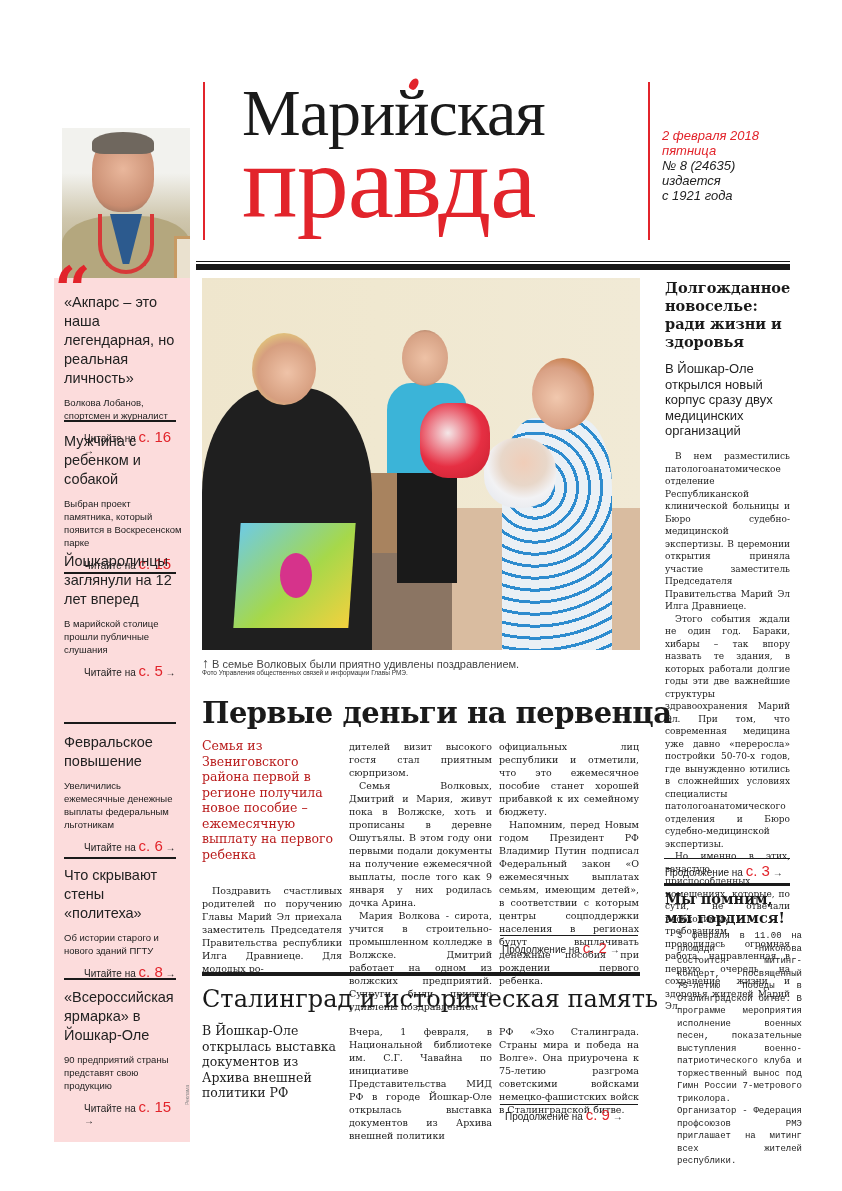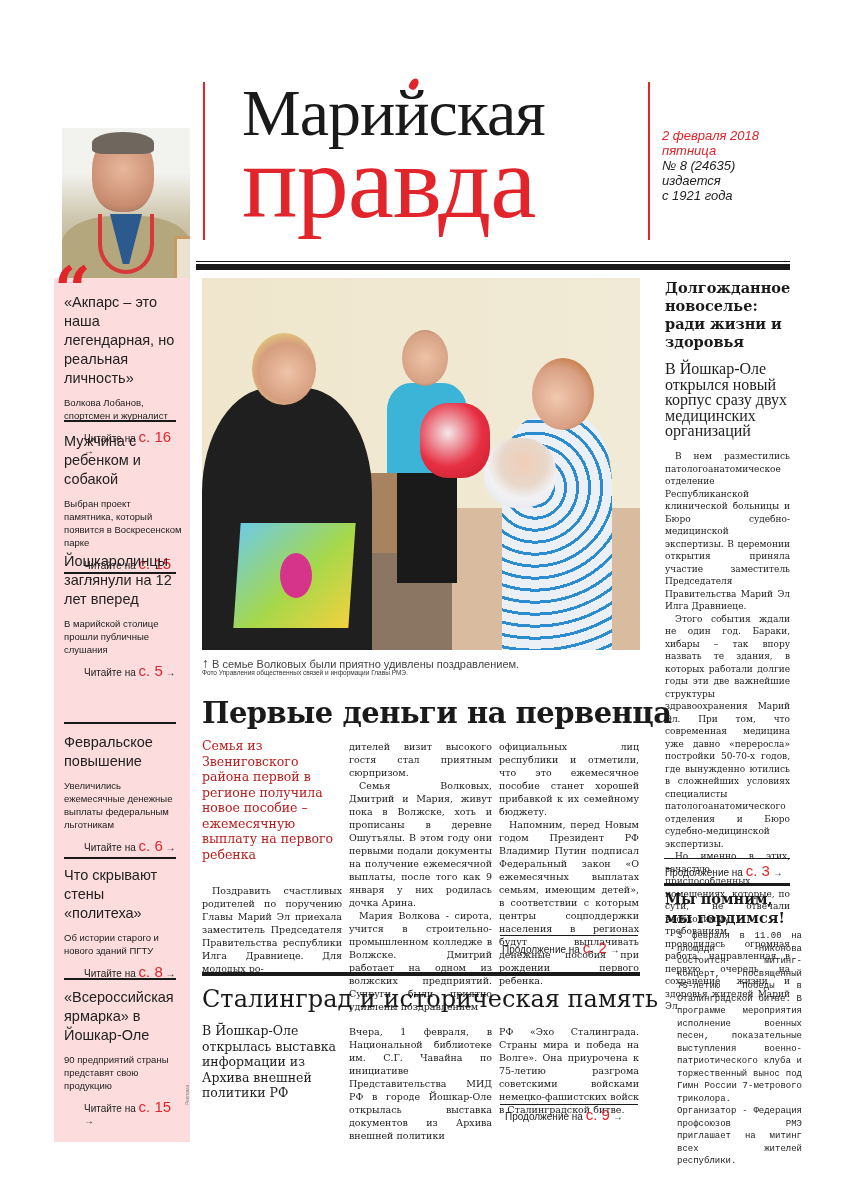--- a/index.html
+++ b/index.html
@@ -56,21 +56,21 @@
   .col{position:absolute;font-family:"DejaVu Serif",serif;font-size:9.5px;line-height:13px;color:#222;text-align:justify;}
   .col p{margin:0;text-indent:10px;}
   .col p.noind{text-indent:0;}
   .cont{position:absolute;font-size:10px;color:#222;}
   .cont .pg{color:#e2242b;font-size:15px;}
   .cont-rule{position:absolute;height:1px;background:#1a1a1a;}
   .h-second{left:202px;top:984px;font-family:"DejaVu Serif",serif;font-size:24px;line-height:30px;color:#1a1a1a;}
   .lead2{left:202px;top:1023px;width:140px;font-family:"DejaVu Serif",serif;font-size:12.5px;line-height:15.5px;color:#1f1f1f;}
   
   .r-h1{left:665px;top:279px;width:130px;font-family:"DejaVu Serif",serif;font-weight:bold;font-size:14.5px;line-height:18px;color:#1a1a1a;}
-  .r-lead{left:665px;top:361px;width:130px;font-family:Liberation Serif, serif;font-size:16px;line-height:15.5px;color:#1f1f1f;}
+  .r-lead{left:665px;top:361px;width:130px;font-family:Liberation Sans, sans-serif;font-size:13px;line-height:15.5px;color:#1f1f1f;}
   .r-h2{left:665px;top:889px;width:130px;font-family:"DejaVu Serif",serif;font-weight:bold;font-size:14.5px;line-height:19px;color:#1a1a1a;}
 </style>
 </head>
 <body>
 
 <div class="vline" style="left:203px;top:82px;height:158px;"></div>
 <div class="vline" style="left:648px;top:82px;height:158px;"></div>
 <div class="abs title1">Марийская</div>
 <div class="pen"></div>
 <div class="abs title2">правда</div>
@@ -169,21 +169,21 @@
 </div>
 <div class="col" style="left:499px;top:740px;width:140px;">
   <p class="noind">официальных лиц республики и отметили, что это ежемесячное пособие станет хорошей прибавкой к их семейному бюджету.</p>
   <p>Напомним, перед Новым годом Президент РФ Владимир Путин подписал Федеральный закон «О ежемесячных выплатах семьям, имеющим детей», в соответствии с которым центры соцподдержки населения в регионах будут выплачивать денежные пособия при рождении первого ребенка.</p>
 </div>
 <div class="cont-rule" style="left:500px;top:935px;width:138px;"></div>
 <div class="cont" style="left:502px;top:939px;"><span>Продолжение на </span><span class="pg">с. 2</span> <span>→</span></div>
 
 <div class="abs" style="left:202px;top:972px;width:438px;height:4px;background:#1a1a1a;"></div>
 <div class="abs h-second">Сталинград и историческая память</div>
-<div class="abs lead2">В Йошкар-Оле открылась выставка информации из Архива внешней политики РФ</div>
+<div class="abs lead2">В Йошкар-Оле открылась выставка документов из Архива внешней политики РФ</div>
 <div class="col" style="left:349px;top:1025px;width:143px;">
   <p class="noind">Вчера, 1 февраля, в Национальной библиотеке им. С.Г. Чавайна по инициативе Представительства МИД РФ в городе Йошкар-Оле открылась выставка документов из Архива внешней политики</p>
 </div>
 <div class="col" style="left:499px;top:1025px;width:140px;">
   <p class="noind">РФ «Эхо Сталинграда. Страны мира и победа на Волге». Она приурочена к 75-летию разгрома советскими войсками немецко-фашистских войск в Сталинградской битве.</p>
 </div>
 <div class="cont-rule" style="left:500px;top:1104px;width:138px;"></div>
 <div class="cont" style="left:505px;top:1106px;"><span>Продолжение на </span><span class="pg">с. 9</span> <span>→</span></div>
 
 <div class="abs r-h1">Долгожданное новоселье: ради жизни и здоровья</div>

